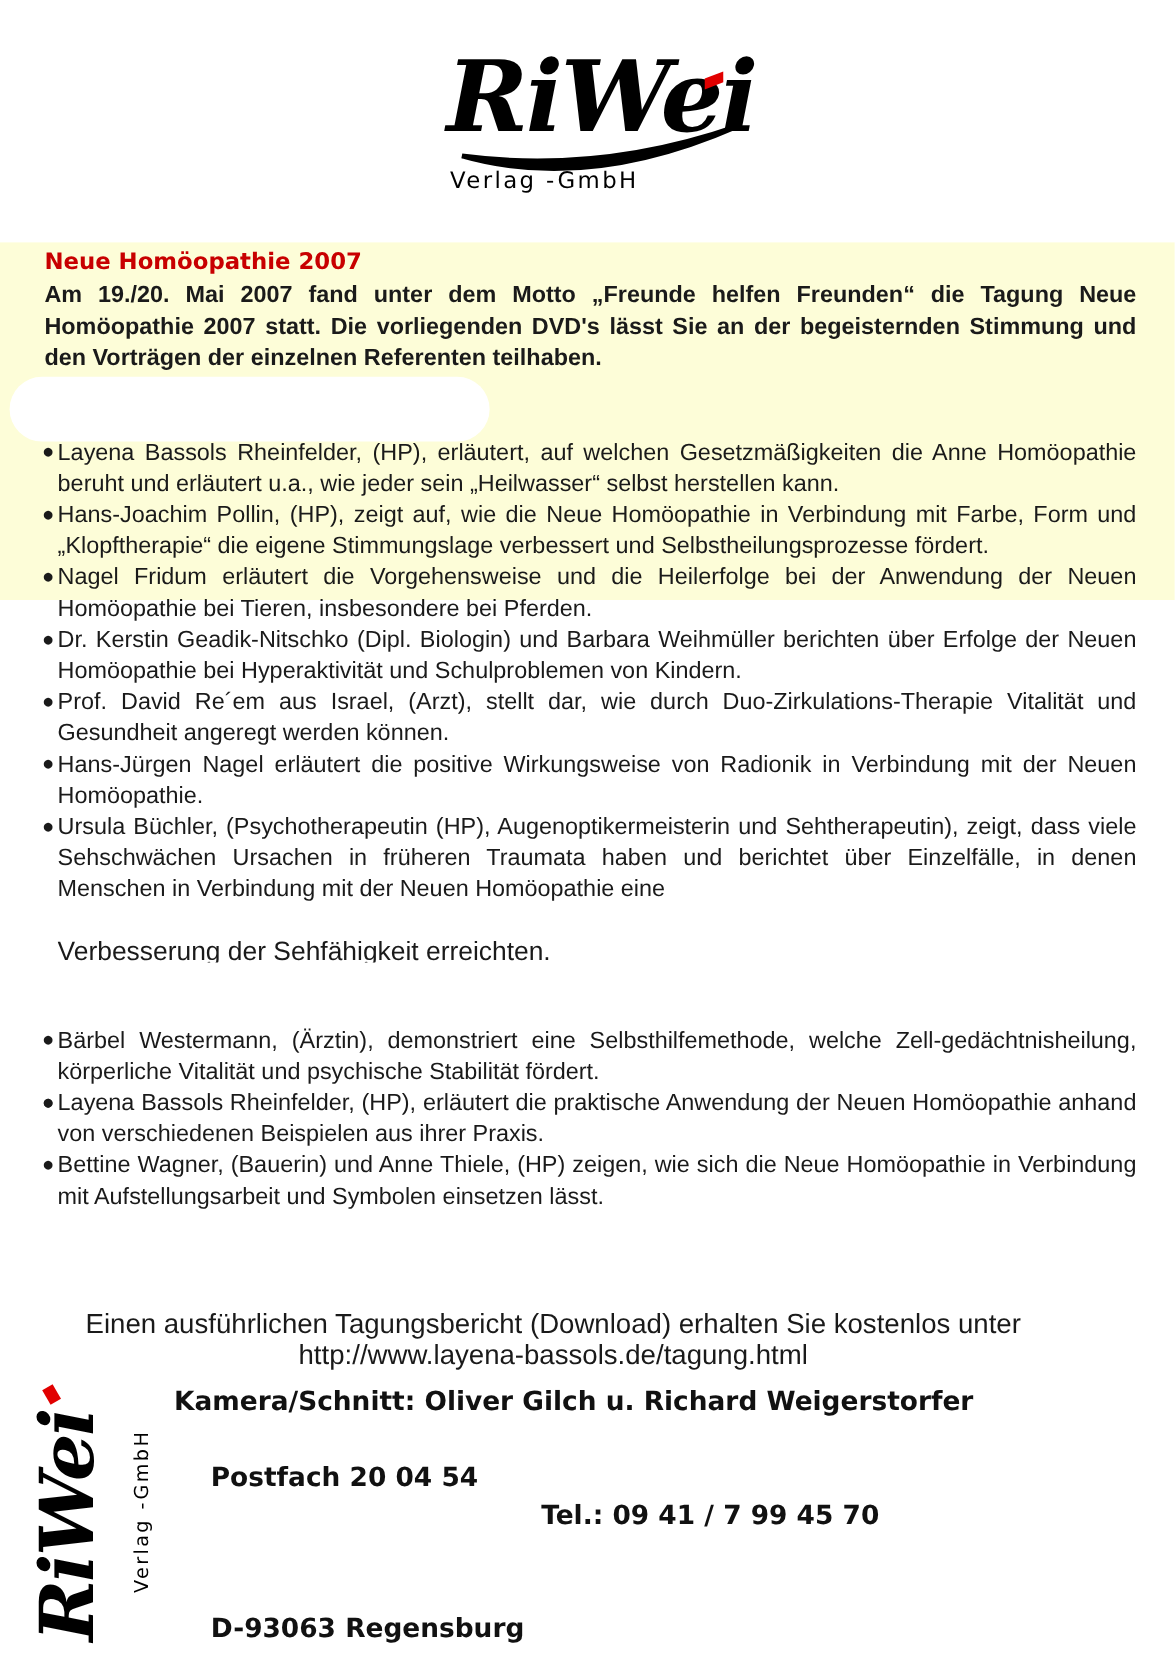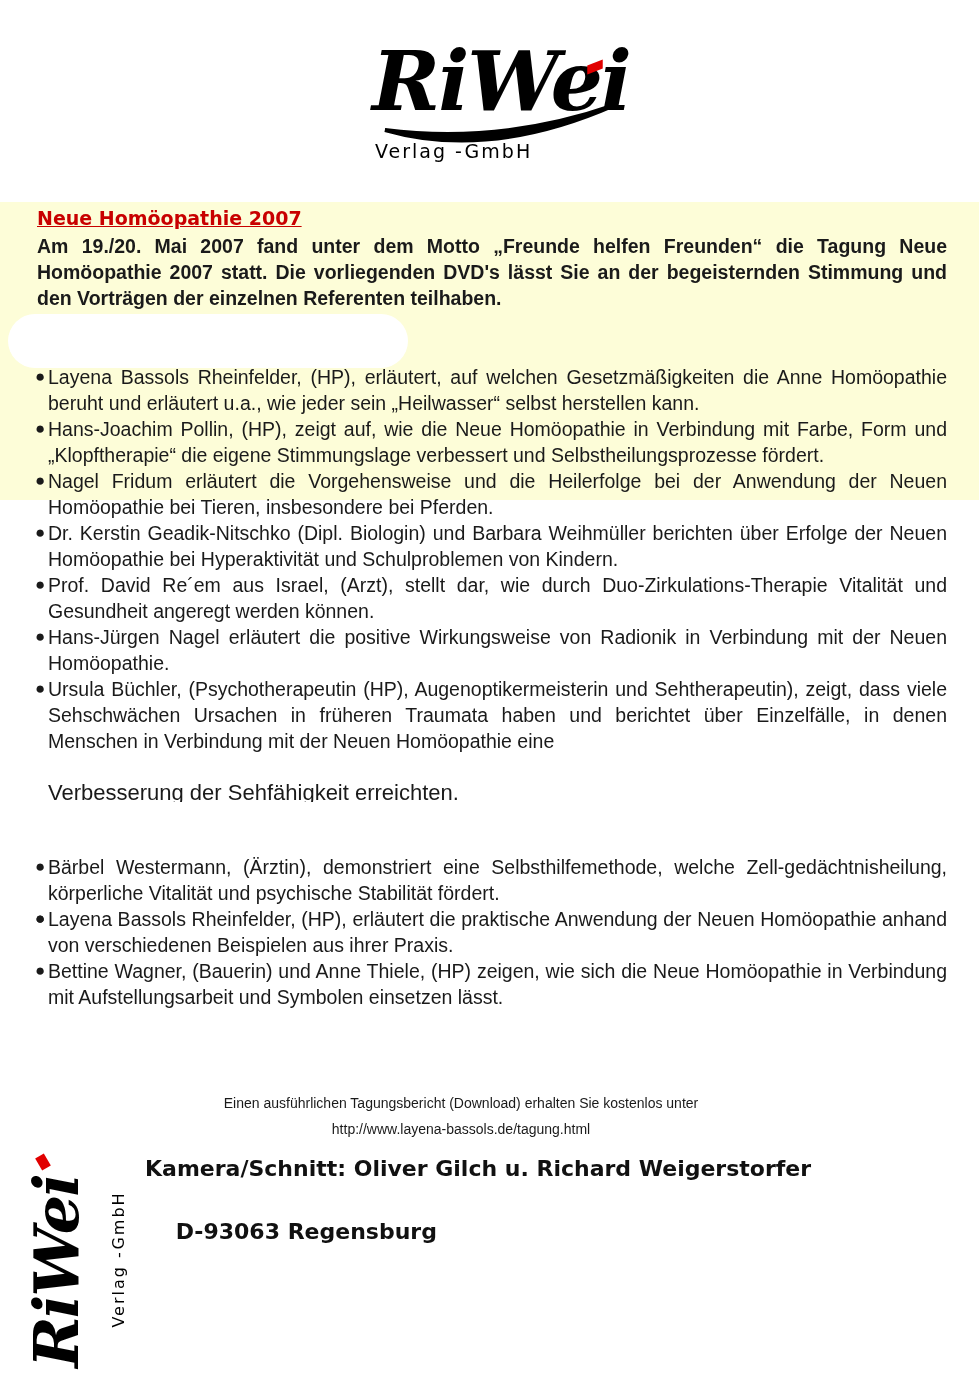--- a/index.html
+++ b/index.html
@@ -9,32 +9,32 @@
   .logo-top { position: absolute; left: 360px; top: 40px; width: 260px; height: 125px; }
   .logo-word { position: absolute; left: 12px; top: 0; font-family: "DejaVu Serif", serif; font-weight: bold; font-style: italic; font-size: 82px; letter-spacing: -2px; color: #000; line-height: 1; }
   .logo-swoosh { position: absolute; left: 20px; top: 60px; width: 240px; height: 50px; }
   .logo-accent { position: absolute; left: 228px; top: 22px; width: 14px; height: 10px; background: #e10000; transform: skewX(-25deg) rotate(-25deg); }
   .logo-sub { position: absolute; left: 15px; top: 100px; font-family: "DejaVu Sans", sans-serif; font-size: 19px; letter-spacing: 2px; color: #000; }
 
   
   .intro-band { position: absolute; left: 0; top: 202px; width: 979px; height: 298px; background: #fdfdd8; }
   .blob { position: absolute; left: 8px; top: 314px; width: 400px; height: 54px; background: #ffffff; border-radius: 28px; }
 
-  .title { position: absolute; left: 37px; top: 207px; font-family: "DejaVu Sans", sans-serif; font-weight: bold; font-size: 19px; color: #c80000; text-decoration: underline; }
+  .title { position: absolute; left: 37px; top: 207px; font-family: "DejaVu Sans", sans-serif; font-weight: bold; font-size: 19px; color: #c80000; }
   .intro { position: absolute; left: 37px; top: 233px; width: 910px; font-size: 19.5px; line-height: 26px; text-align: justify; font-weight: bold; }
 
   .list { position: absolute; left: 35px; width: 912px; margin: 0; padding: 0; list-style: none; font-size: 19.5px; line-height: 26px; }
   .list li { position: relative; padding-left: 13px; text-align: justify; margin: 0; }
   .bullet { position: absolute; left: 0; top: 0; font-size: 17px; }
   .list-a { top: 364px; }
   .list-b { top: 854px; }
 
   .cutoff { position: absolute; left: 48px; top: 780px; width: 500px; height: 22px; overflow: hidden; font-size: 22px; line-height: 26px; }
 
-  .download { position: absolute; left: 0; top: 1090px; width: 922px; text-align: center; font-size: 14px; line-height: 26px; }
+  .download { position: absolute; left: 0; top: 1090px; width: 922px; text-align: center; font-size: 23px; line-height: 26px; }
 
   
   .logo-side { position: absolute; left: 30px; top: 1150px; width: 110px; height: 240px; }
   .side-word { position: absolute; left: -70px; top: 85px; transform: rotate(-90deg); font-family: "DejaVu Serif", serif; font-weight: bold; font-style: italic; font-size: 62px; color: #000; white-space: nowrap; letter-spacing: -2px; }
   .side-accent { position: absolute; left: 8px; top: 5px; width: 10px; height: 14px; background: #e10000; transform: rotate(-30deg); }
   .side-sub { position: absolute; left: 20px; top: 100px; transform: rotate(-90deg); font-family: "DejaVu Sans", sans-serif; font-size: 16px; letter-spacing: 2px; white-space: nowrap; color: #000; }
 
   .contact { position: absolute; left: 145px; top: 1153px; font-family: "DejaVu Sans", sans-serif; font-weight: bold; font-size: 22px; line-height: 31.5px; color: #111; }
   .contact .row { white-space: pre; }
   .col2 { position: absolute; }
@@ -82,17 +82,21 @@
 
 <div class="logo-side">
   <div class="side-accent"></div>
   <div class="side-word">RiWei</div>
   <div class="side-sub">Verlag -GmbH</div>
 </div>
 
 <div class="contact">
   <div class="row">Kamera/Schnitt: Oliver Gilch u. Richard Weigerstorfer</div>
   <div class="row" style="position:relative;">
+    <span>Postfach 20 04 54</span>
+    <span class="col2" style="left:306px;">Tel.: 09 41 / 7 99 45 70</span>
+  </div>
+  <div class="row" style="position:relative;">
     <span>D-93063 Regensburg</span>
     
   </div>
 
 </div>
 
 </body></html>

